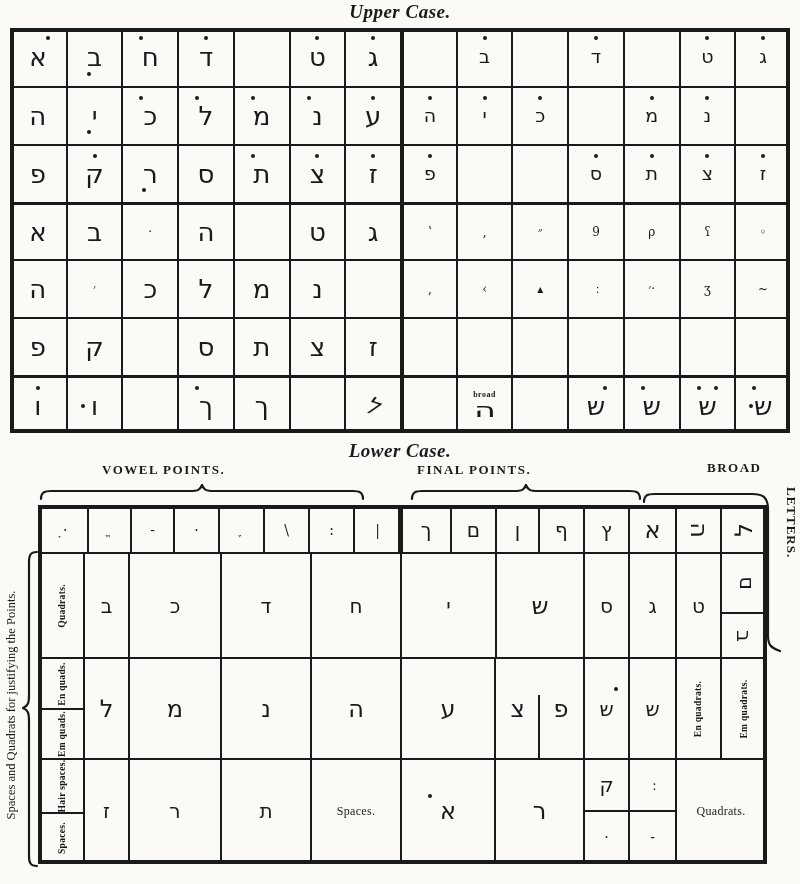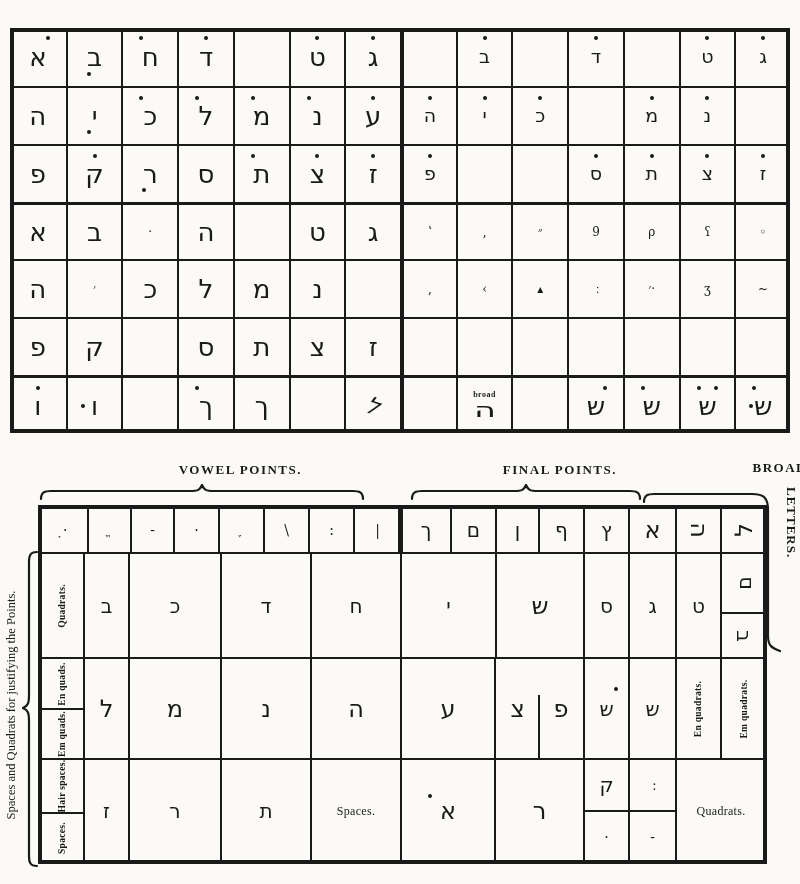--- a/index.html
+++ b/index.html
@@ -5,21 +5,21 @@
   :root{ --ink:#1a1a1a; --paper:#fbfaf7; }
   html,body{margin:0;padding:0;}
   body{background:#e8e8e4;font-family:"Liberation Serif",serif;}
   .page{position:relative;width:800px;height:884px;background:var(--paper);overflow:hidden;color:var(--ink);}
 
   
   .title{position:absolute;left:0;width:800px;text-align:center;
          font:bold italic 19px "Liberation Serif",serif;letter-spacing:.5px;}
   #upper-title{top:1px}
   #lower-title{top:440px}
-  .colhdr{position:absolute;font:bold 13px "Liberation Serif",serif;letter-spacing:1.5px;text-align:right;}
+  .colhdr{position:absolute;font:bold 13px "Liberation Serif",serif;letter-spacing:1.5px;text-align:left;}
   .vert-hdr{position:absolute;font:bold 13px "Liberation Serif",serif;letter-spacing:1px;
             writing-mode:vertical-rl;}
 
   
   #upper-wrap{position:absolute;left:10px;top:28px;width:780px;height:405px;}
   #upper-grid{position:absolute;inset:0;display:grid;
               grid-template-columns:repeat(14,1fr);grid-template-rows:repeat(7,1fr);}
   .frame{position:absolute;inset:0;border:4px solid var(--ink);pointer-events:none;}
   .ucell{position:relative;display:flex;flex-direction:column;align-items:center;justify-content:center;}
   .ucell.bl{border-left:2px solid var(--ink);}
@@ -58,20 +58,22 @@
     font:12.5px "Liberation Serif",serif;}
 
   .brace{position:absolute;}
   .brace path{fill:none;stroke:var(--ink);stroke-width:2.2;stroke-linecap:round;}
 </style>
 </head>
 <body>
 
 <div class="page">
 
+  <div class="title" id="upper-title">Upper Case.</div>
+  <div class="title" id="lower-title">Lower Case.</div>
 
   <div id="upper-wrap">
     <div id="upper-grid">
         <div class="ucell">
           <span class="g">א</span>
           <i class="dot d-ar"></i>
         </div>
         <div class="ucell bl">
           <span class="g">ב</span>
           <i class="dot d-b"></i>

